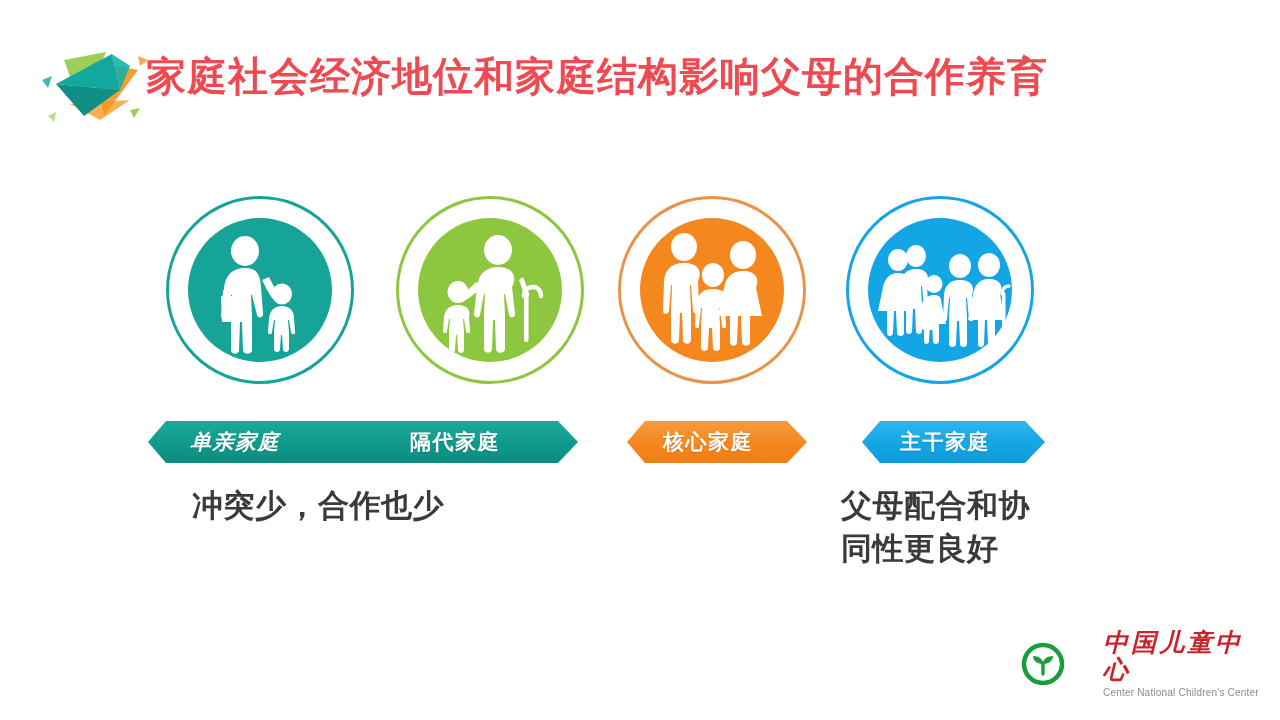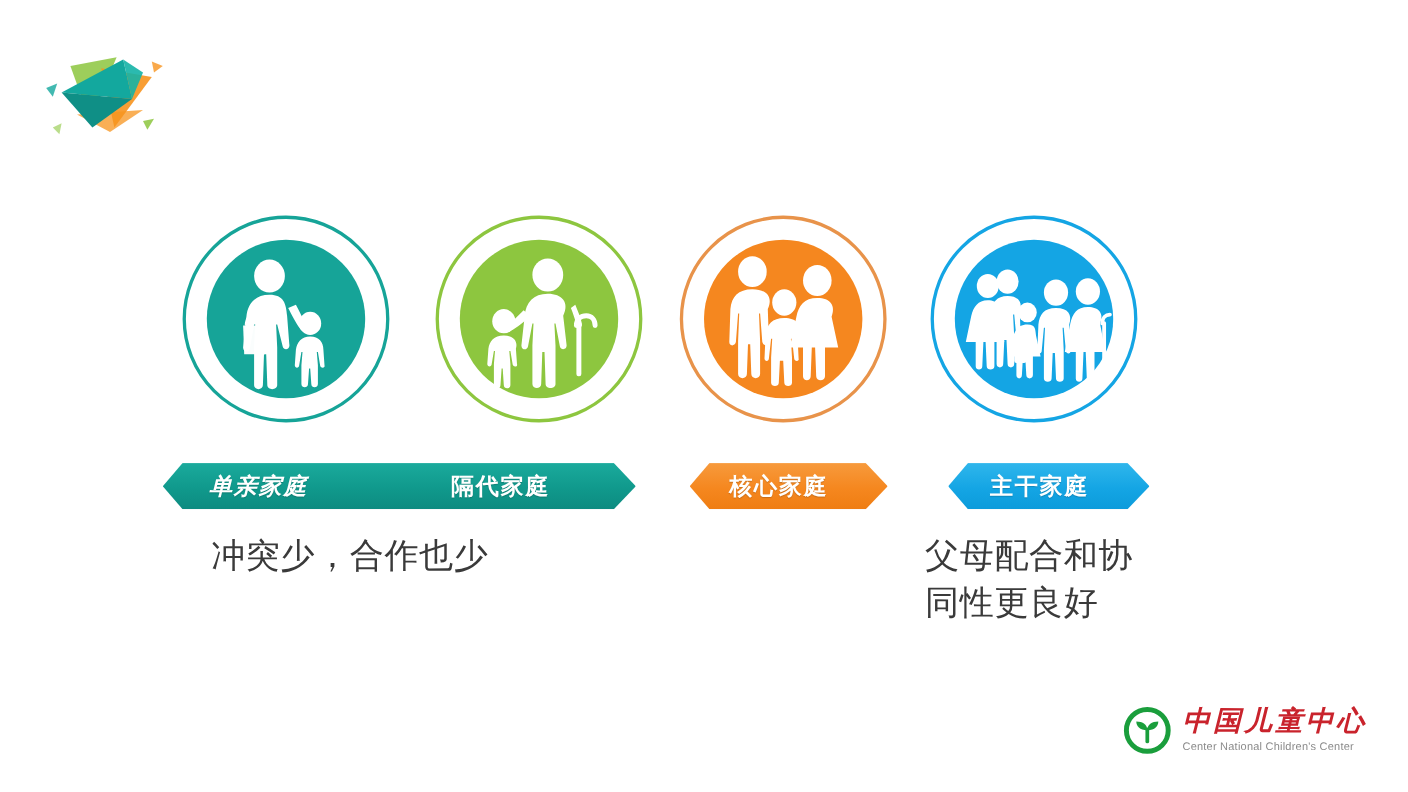--- a/index.html
+++ b/index.html
@@ -169,21 +169,21 @@
     top: 484px;
     width: 1280px;
     height: 110px;
   }
 
   .caption {
     position: absolute;
     top: 0;
     color: #3a3a3a;
     font-size: 31px;
-    font-weight: normal;
+    font-weight: bold;
     line-height: 1.38;
     white-space: pre-line;
     letter-spacing: 0.5px;
     font-family: "DejaVu Sans", "Liberation Sans", sans-serif;
   }
 
   .caption.p0 { left: 192px; }
   .caption.p1 { left: 607px; }
   .caption.p2 { left: 841px; }
 
@@ -194,21 +194,21 @@
     top: 633px;
     width: 240px;
     height: 62px;
     display: flex;
     align-items: center;
     gap: 9px;
   }
 
   .sprout-mark { width: 46px; height: 46px; flex: none; }
 
-  .logo-text { display: flex; flex-direction: column; justify-content: center; }
+  .logo-text { display: flex; flex-direction: column; justify-content: center; margin-left: 28px; }
 
   .logo-cn {
     color: #c9232c;
     font-size: 25px;
     font-weight: bold;
     letter-spacing: 3px;
     line-height: 1.05;
     font-family: "DejaVu Serif", "Liberation Serif", serif;
     font-style: italic;
   }
@@ -237,20 +237,21 @@
         <polygon points="22,44 78,14 86,50" fill="#13a89e"></polygon>
         <polygon points="22,44 86,50 50,76" fill="#0f8f86"></polygon>
         <polygon points="78,14 86,50 96,26" fill="#14b3a6" opacity="0.9"></polygon>
         <polygon points="8,40 18,36 14,48" fill="#13a89e" opacity="0.8"></polygon>
         <polygon points="104,16 114,20 106,26" fill="#f7941e" opacity="0.8"></polygon>
         <polygon points="96,70 106,68 100,78" fill="#8cc63e" opacity="0.85"></polygon>
         <polygon points="14,76 22,72 20,82" fill="#8cc63e" opacity="0.6"></polygon>
       </svg>
     </span>
 
+    <div class="slide-title">家庭社会经济地位和家庭结构影响父母的合作养育</div>
   </div>
 
   <div class="circles">
 
     <div class="circle-wrap c0" style="color:#16a498;">
       <div class="ring"></div>
       <div class="disc"></div>
       <span class="glyph">
         <svg viewBox="0 0 144 144" width="144" height="144" aria-hidden="true">
           <g fill="#ffffff">

